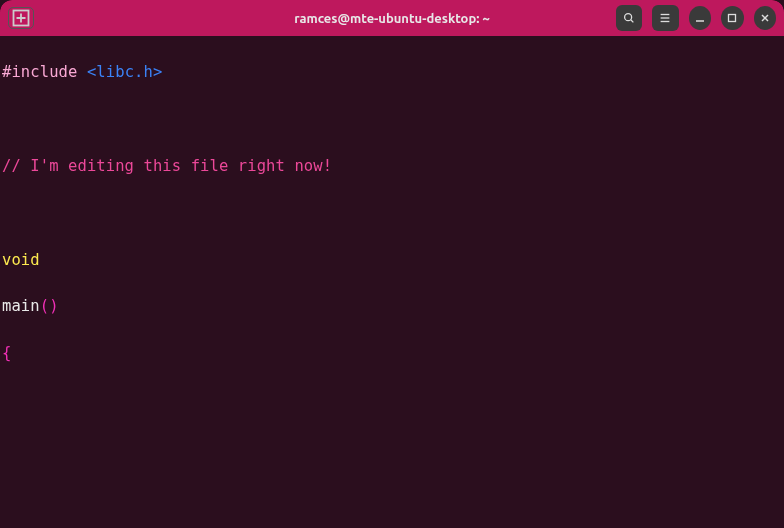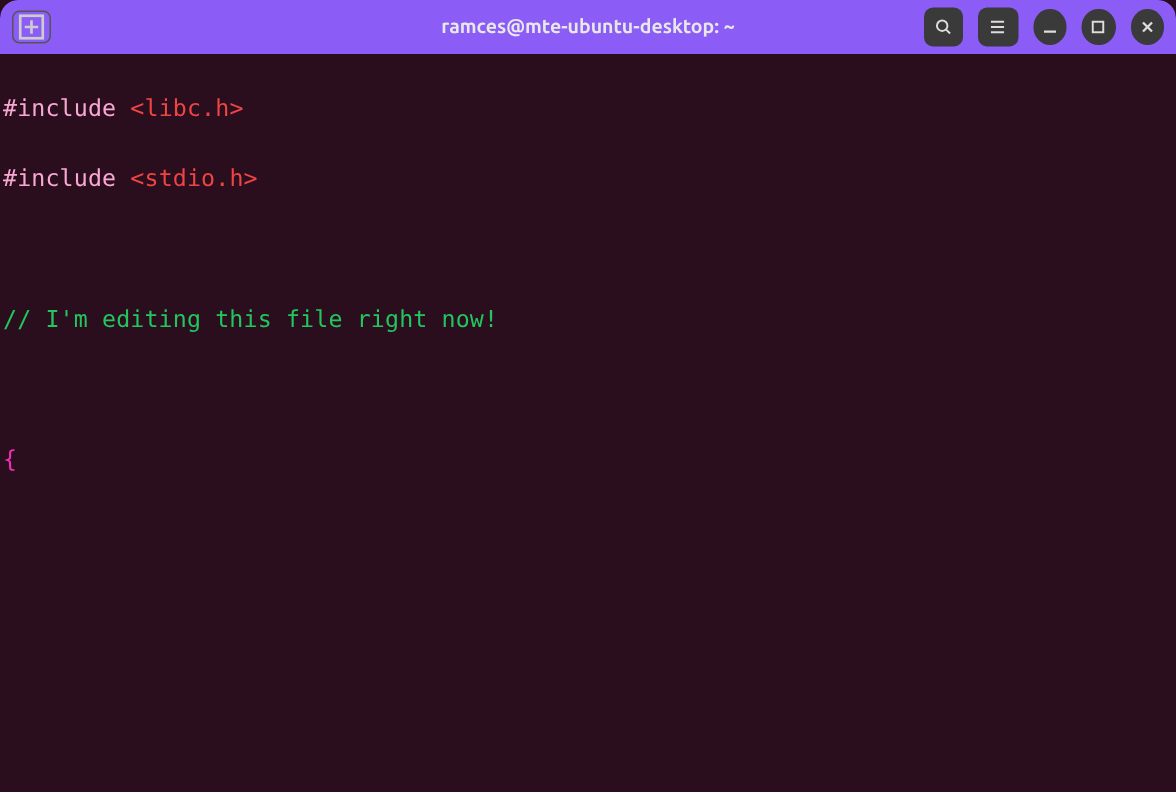--- a/index.html
+++ b/index.html
@@ -12,21 +12,21 @@
     height: 528px;
     background: #2b0e1e;
     font-family: 'DejaVu Sans Mono', 'Liberation Mono', monospace;
     font-size: 15.5px;
     overflow: hidden;
     border-radius: 12px;
     position: relative;
   }
   .titlebar {
     height: 36px;
-    background: #8b5cf6;
+    background: #be185d;
     display: flex;
     align-items: center;
     padding: 0 8px;
     gap: 6px;
     border-radius: 12px 12px 0 0;
   }
   .tb-left {
     display: flex;
     align-items: center;
     gap: 6px;
@@ -91,22 +91,22 @@
   .tb-box svg { width: 14px; height: 14px; }
 
   .editor {
     padding: 2px 0 0 2px;
     line-height: 23.4px;
     white-space: pre;
     color: #e8e8e8;
     letter-spacing: 0.1px;
   }
   .t-cyan { color: #f9a8d4; }
-  .t-teal { color: #ef4444; }
-  .t-blue { color: #22c55e; }
+  .t-teal { color: #3b82f6; }
+  .t-blue { color: #ec4899; }
   .t-yellow { color: #fce94f; }
   .t-pink { color: #ef2fb5; }
 </style>
 </head>
 <body>
 
 <div class="titlebar">
   <div class="tb-left">
     <button class="tb-icon-btn outlined">
       <svg viewBox="0 0 16 16">
@@ -145,24 +145,25 @@
       <svg viewBox="0 0 12 12">
           <line x1="3" y1="3" x2="9" y2="9" stroke="#ddd" stroke-width="1.5"></line>
           <line x1="9" y1="3" x2="3" y2="9" stroke="#ddd" stroke-width="1.5"></line>
         </svg>
     </button>
   </div>
 </div>
 
 <div class="editor">
 <div><span class="t-cyan">#include</span> <span class="t-teal">&lt;libc.h&gt;</span></div>
-<div><span class="t-cyan">#include</span> <span class="t-teal">&lt;stdio.h&gt;</span></div>
 <div> </div>
 <div><span class="t-blue">// I'm editing this file right now!</span></div>
 <div> </div>
+<div><span class="t-yellow">void</span></div>
+<div><span>main</span><span class="t-pink">()</span></div>
 <div><span class="t-pink">{</span></div>
 <div> </div>
 
 
 
 
 
 
 
 

